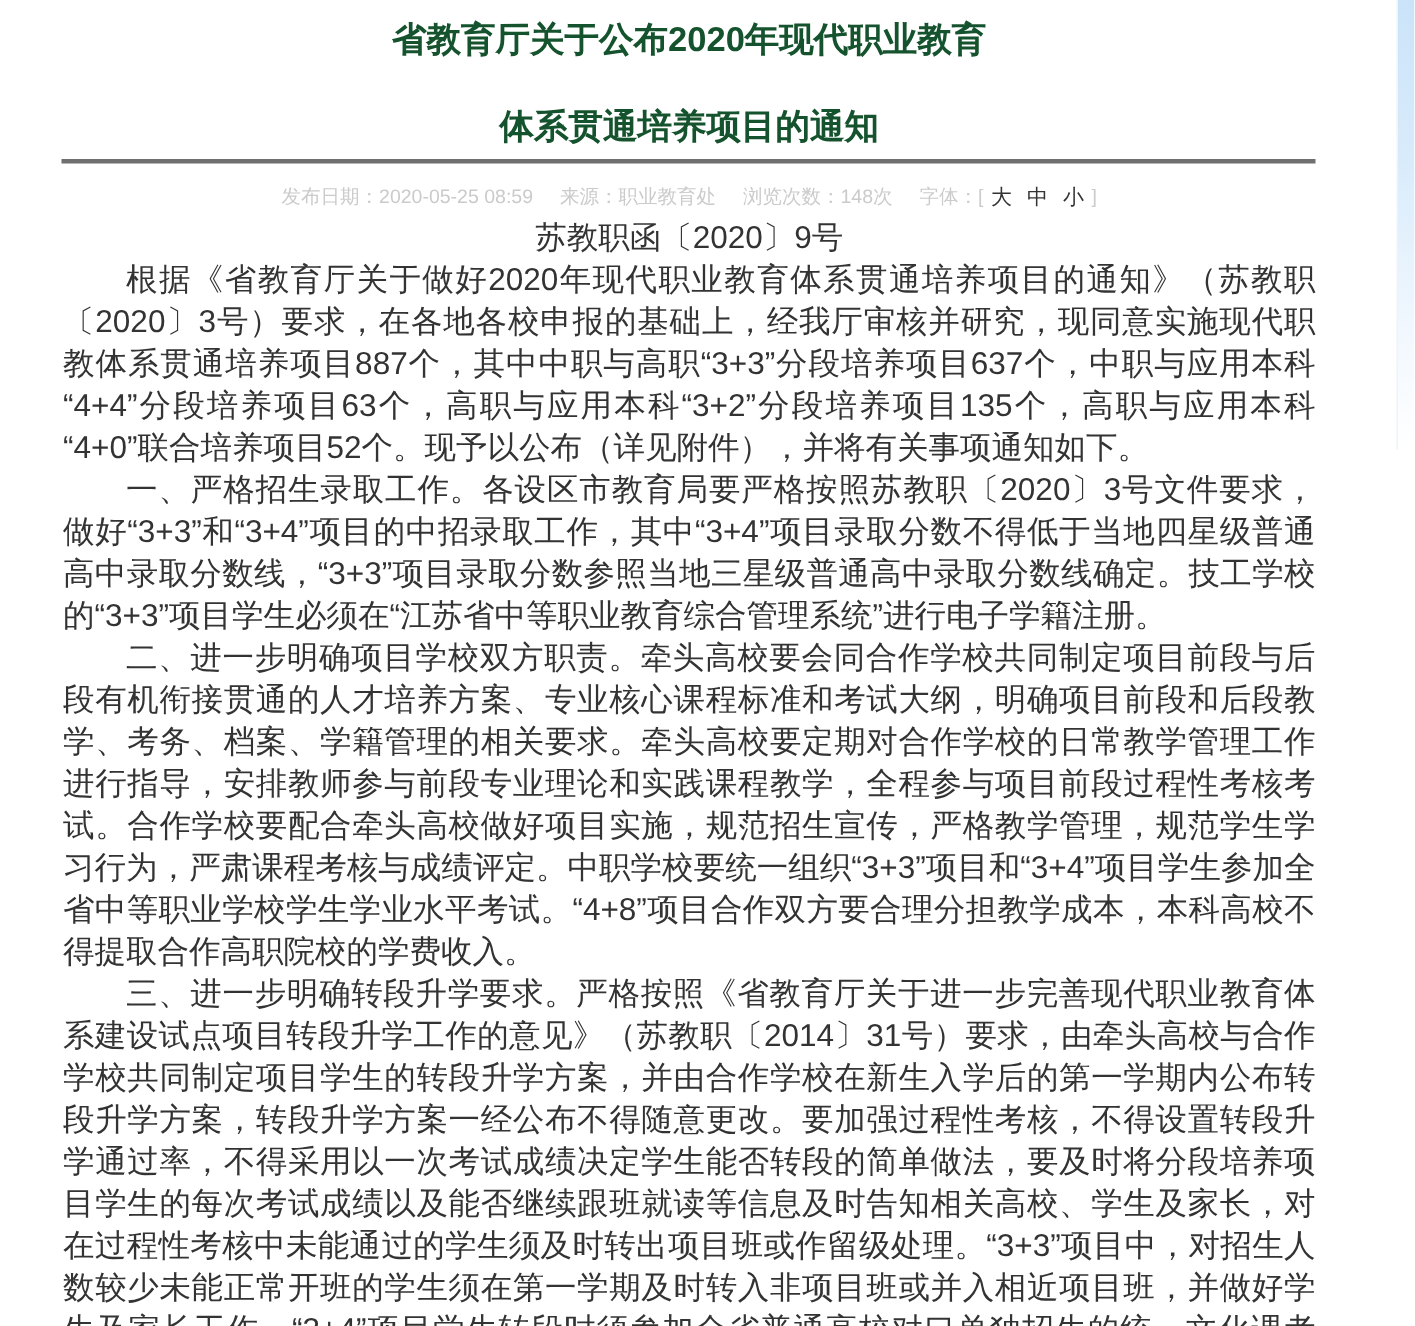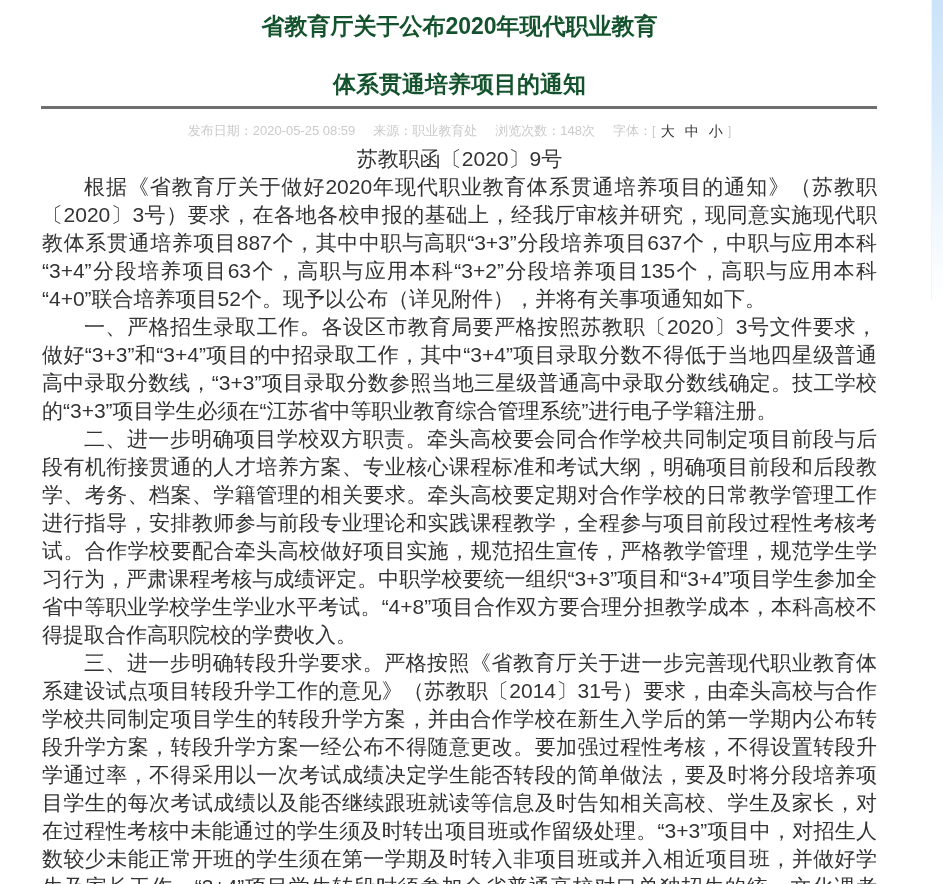--- a/index.html
+++ b/index.html
@@ -85,21 +85,21 @@
       <span class="bracket">[</span>
       <a class="font-size-link">大</a>
       <a class="font-size-link">中</a>
       <a class="font-size-link">小</a>
       <span class="bracket">]</span>
     </span>
   </div>
 
   <div class="doc-body">
     <p class="doc-number">苏教职函〔2020〕9号</p>
-    <p>根据《省教育厅关于做好2020年现代职业教育体系贯通培养项目的通知》（苏教职〔2020〕3号）要求，在各地各校申报的基础上，经我厅审核并研究，现同意实施现代职教体系贯通培养项目887个，其中中职与高职“3+3”分段培养项目637个，中职与应用本科“3+4”分段培养项目63个，高职与应用本科“3+2”分段培养项目135个，高职与应用本科“4+0”联合培养项目52个。现予以公布（详见附件），并将有关事项通知如下。</p>
+    <p>根据《省教育厅关于做好2020年现代职业教育体系贯通培养项目的通知》（苏教职〔2020〕3号）要求，在各地各校申报的基础上，经我厅审核并研究，现同意实施现代职教体系贯通培养项目887个，其中中职与高职“3+3”分段培养项目637个，中职与应用本科“4+4”分段培养项目63个，高职与应用本科“3+2”分段培养项目135个，高职与应用本科“4+0”联合培养项目52个。现予以公布（详见附件），并将有关事项通知如下。</p>
     <p>一、严格招生录取工作。各设区市教育局要严格按照苏教职〔2020〕3号文件要求，做好“3+3”和“3+4”项目的中招录取工作，其中“3+4”项目录取分数不得低于当地四星级普通高中录取分数线，“3+3”项目录取分数参照当地三星级普通高中录取分数线确定。技工学校的“3+3”项目学生必须在“江苏省中等职业教育综合管理系统”进行电子学籍注册。</p>
     <p>二、进一步明确项目学校双方职责。牵头高校要会同合作学校共同制定项目前段与后段有机衔接贯通的人才培养方案、专业核心课程标准和考试大纲，明确项目前段和后段教学、考务、档案、学籍管理的相关要求。牵头高校要定期对合作学校的日常教学管理工作进行指导，安排教师参与前段专业理论和实践课程教学，全程参与项目前段过程性考核考试。合作学校要配合牵头高校做好项目实施，规范招生宣传，严格教学管理，规范学生学习行为，严肃课程考核与成绩评定。中职学校要统一组织“3+3”项目和“3+4”项目学生参加全省中等职业学校学生学业水平考试。“4+8”项目合作双方要合理分担教学成本，本科高校不得提取合作高职院校的学费收入。</p>
     <p>三、进一步明确转段升学要求。严格按照《省教育厅关于进一步完善现代职业教育体系建设试点项目转段升学工作的意见》（苏教职〔2014〕31号）要求，由牵头高校与合作学校共同制定项目学生的转段升学方案，并由合作学校在新生入学后的第一学期内公布转段升学方案，转段升学方案一经公布不得随意更改。要加强过程性考核，不得设置转段升学通过率，不得采用以一次考试成绩决定学生能否转段的简单做法，要及时将分段培养项目学生的每次考试成绩以及能否继续跟班就读等信息及时告知相关高校、学生及家长，对在过程性考核中未能通过的学生须及时转出项目班或作留级处理。“3+3”项目中，对招生人数较少未能正常开班的学生须在第一学期及时转入非项目班或并入相近项目班，并做好学生及家长工作。“3+4”项目学生转段时须参加全省普通高校对口单独招生的统一文化课考试。“3+2”项目学生转段时须参加全省普通高校专转本考试。</p>
 
     <p class="attachment-line">
       <span>附件：</span><span class="file-icon"><svg width="15" height="15" viewBox="0 0 15 15" xmlns="http://www.w3.org/2000/svg">
             <rect x="0.5" y="0.5" width="14" height="14" fill="#ffffff" stroke="#a9bfb0"></rect>
             <rect x="2" y="2" width="11" height="11" fill="#3a7d44"></rect>
             <line x1="2" y1="5.5" x2="13" y2="5.5" stroke="#ffffff" stroke-width="1"></line>
             <line x1="2" y1="9" x2="13" y2="9" stroke="#ffffff" stroke-width="1"></line>

